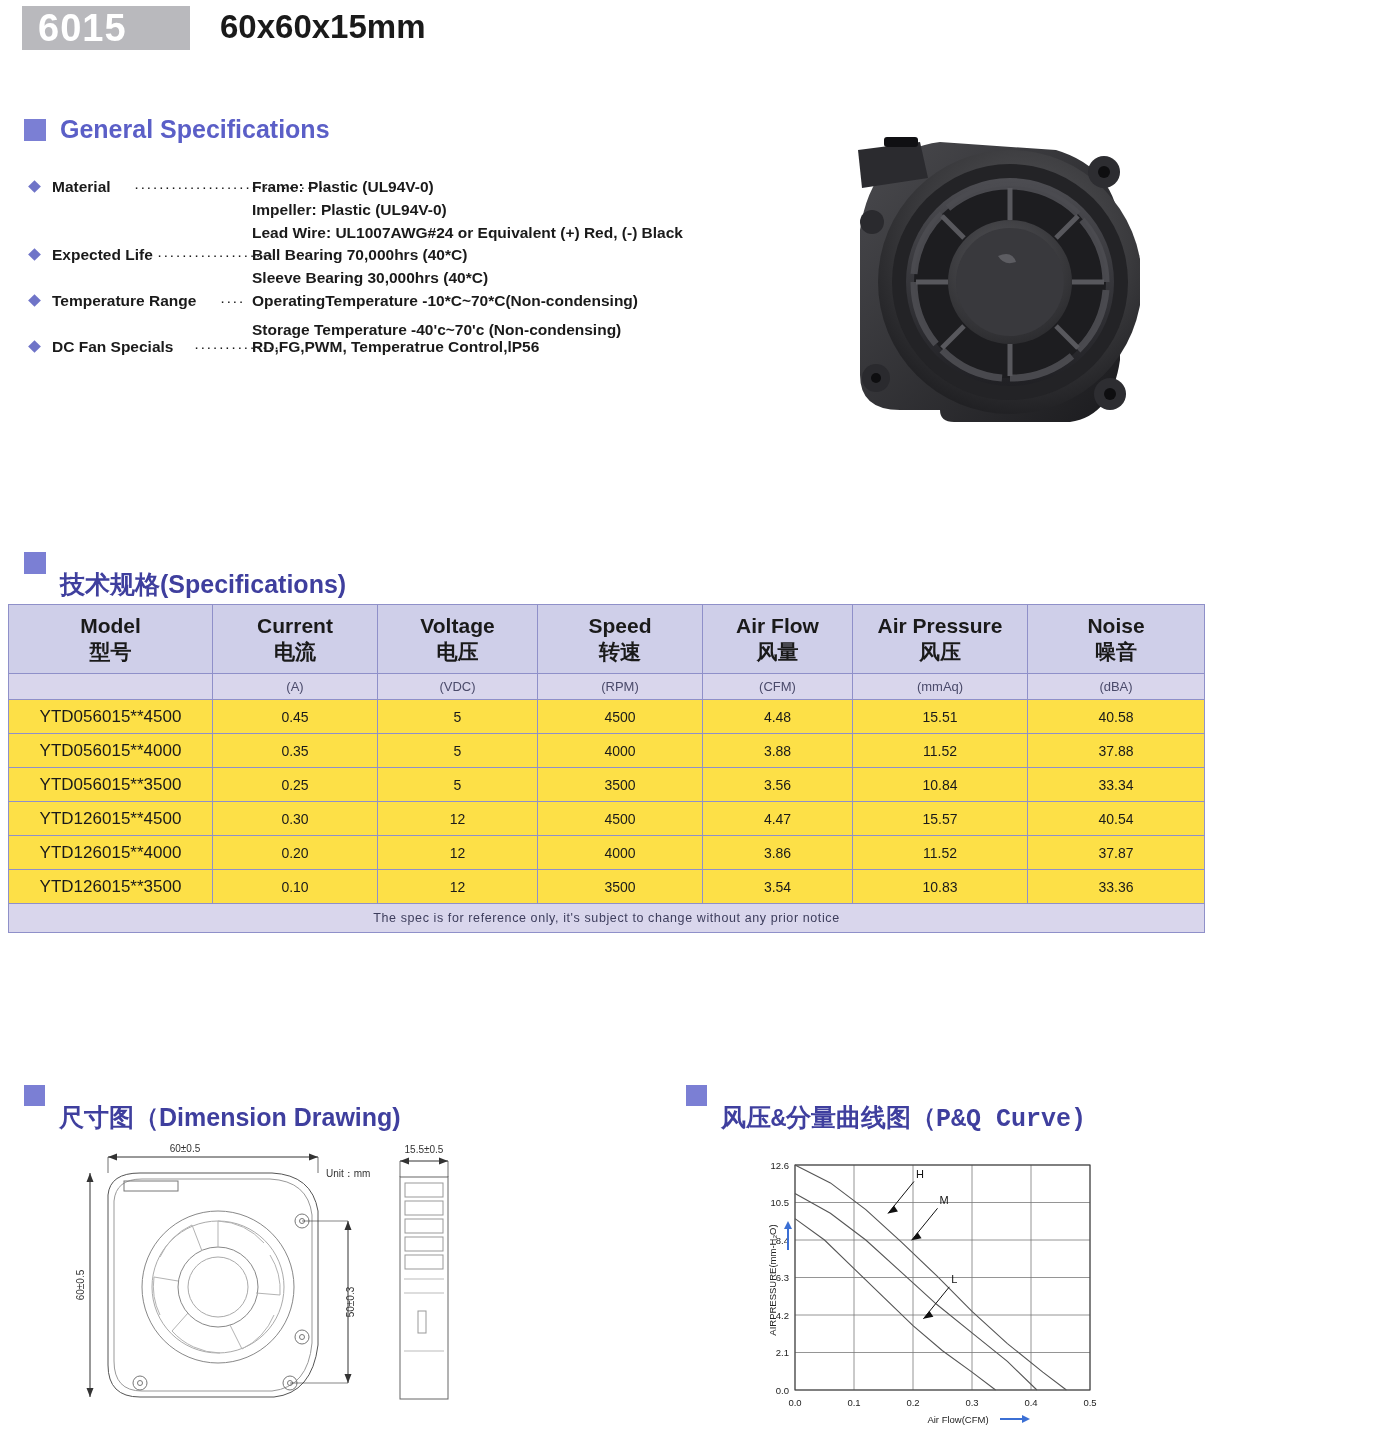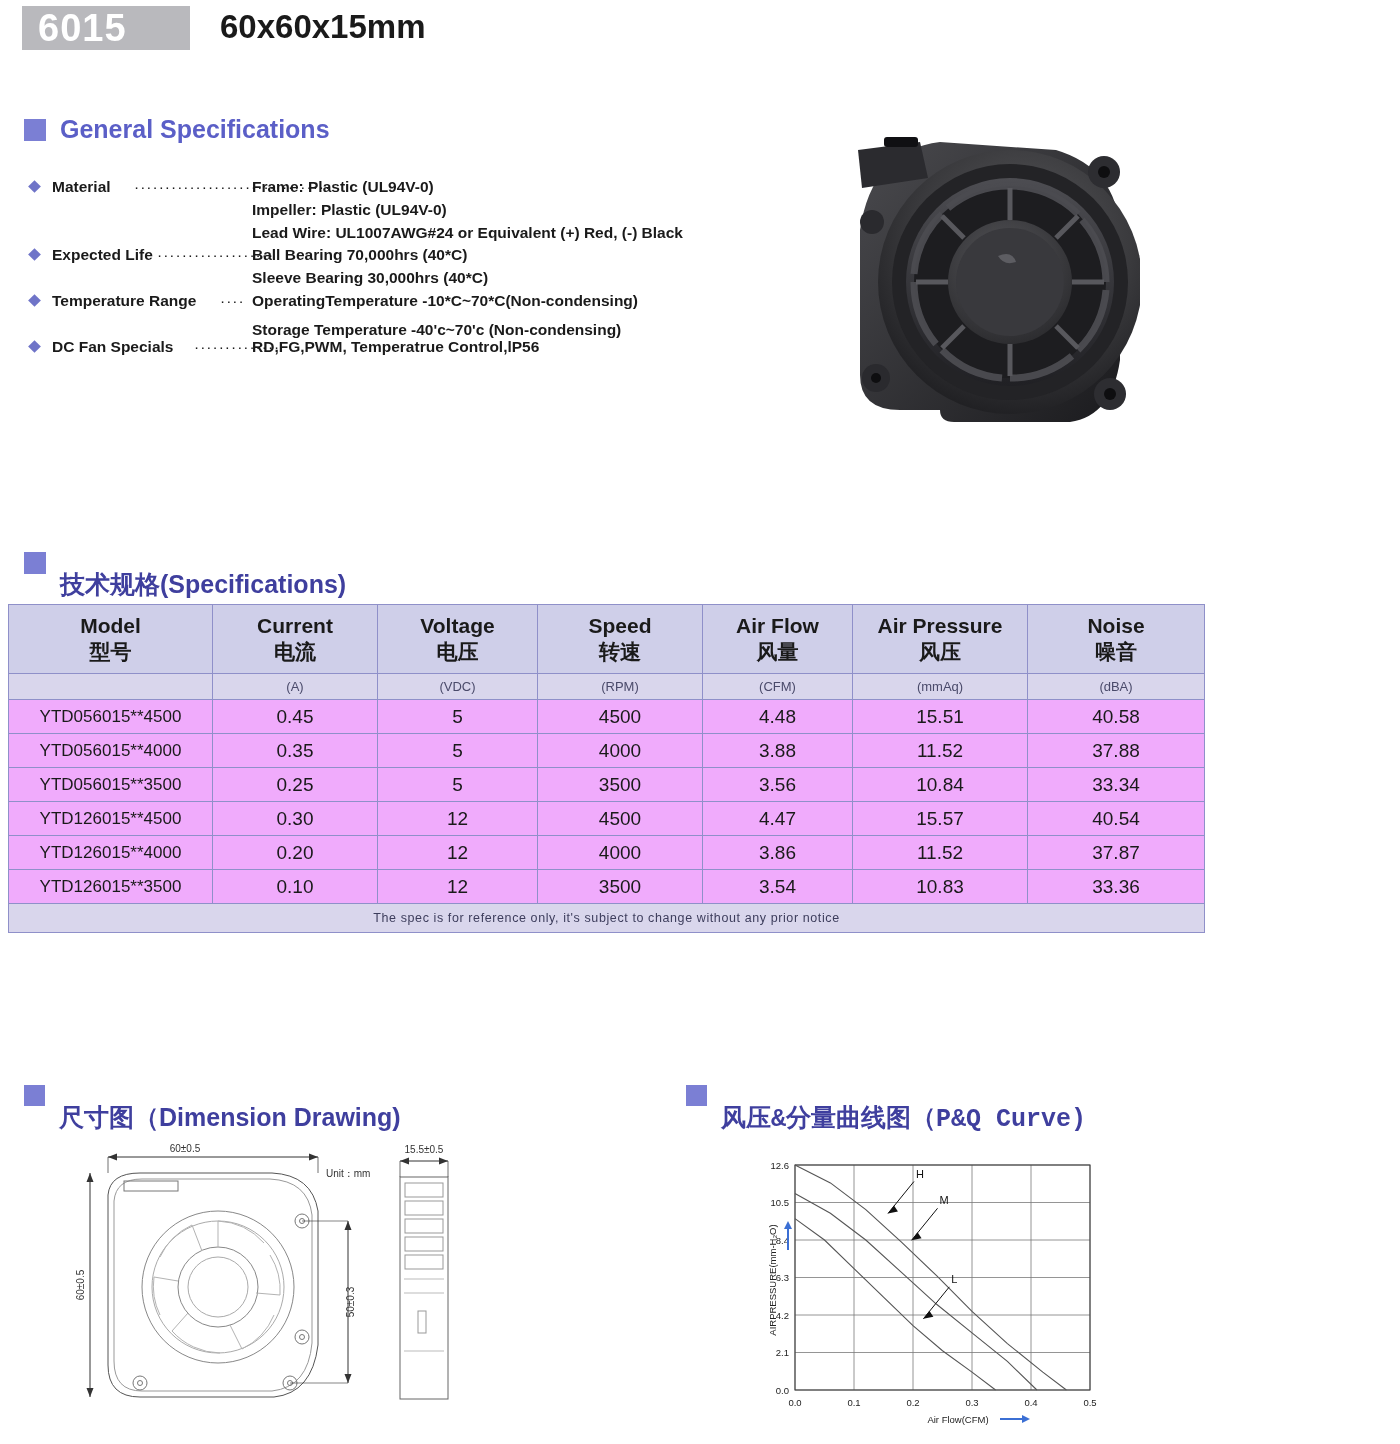--- a/index.html
+++ b/index.html
@@ -63,39 +63,39 @@
 
   
   #spec-table {
     position:absolute; left:8px; top:604px; width:1196px;
     border-collapse:collapse;
     table-layout:fixed;
   }
   #spec-table th, #spec-table td {
     border:1px solid #8f90c9;
     text-align:center;
-    font-size:19px;
+    font-size:14px;
     color:#1a1a1a;
   }
   #spec-table thead th {
     background:#cfcfe9;
     height:64px;
     font-size:21px;
     font-weight:bold;
     line-height:1.25;
     padding:2px 0;
   }
   #spec-table tr.units td {
     background:#d9d6ec;
     height:25px;
     font-size:13px;
     color:#4a4a6a;
     padding:0;
   }
-  #spec-table tbody td { height:31px; background:#f0abfc; }
+  #spec-table tbody td { height:31px; background:#fde047; }
   #spec-table td.model { font-size:17px; }
   #spec-table tr.note td {
     background:#d9d6ec;
     height:26px;
     font-size:12.5px;
     color:#3d3d5c;
     letter-spacing:.6px;
   }
 
   

